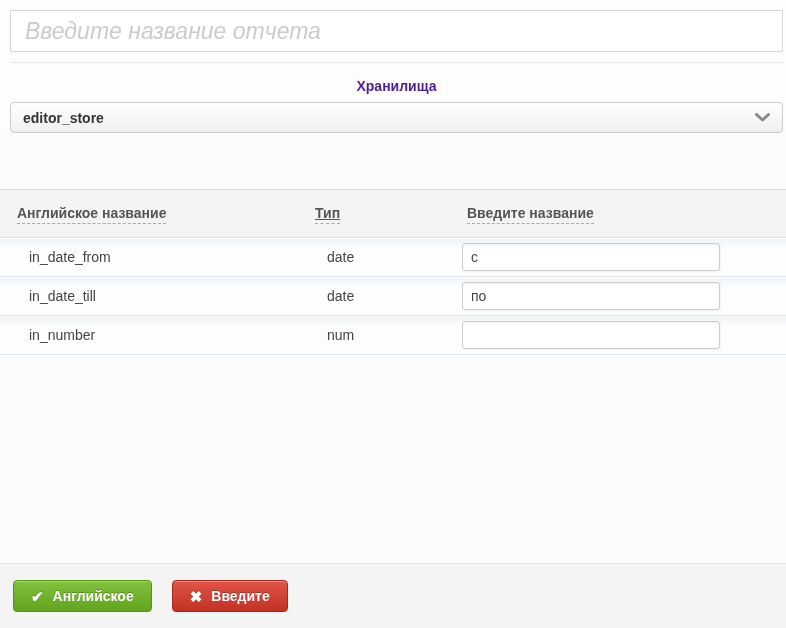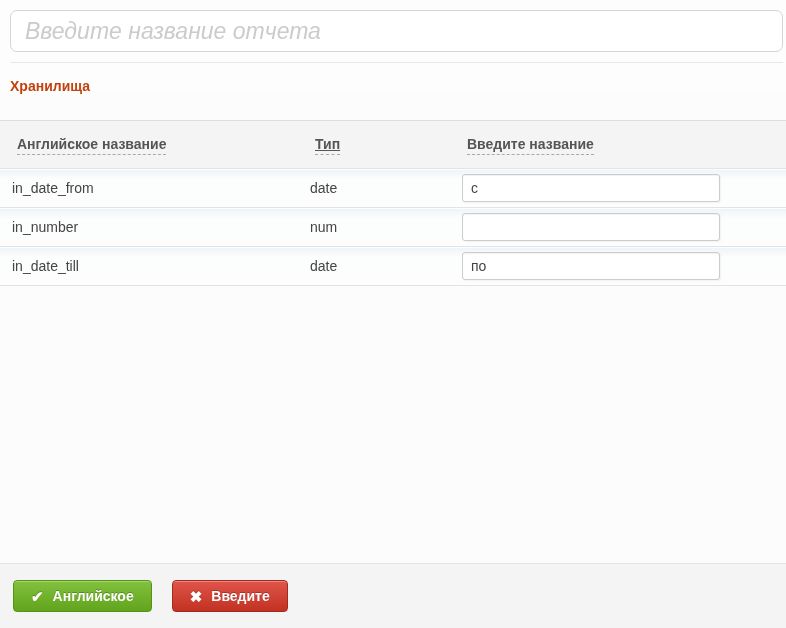--- a/index.html
+++ b/index.html
@@ -8,56 +8,56 @@
     width: 786px; height: 628px;
     font-family: "Liberation Sans", "DejaVu Sans", sans-serif;
     color: #444; overflow: hidden;
   }
   .page { display: flex; flex-direction: column; width: 786px; height: 628px; background: #fcfcfc; }
 
   
   .name-wrap { padding: 10px 3px 0 10px; background: #fdfdfd; }
   .name-input {
     width: 100%; height: 42px;
-    border: 1px solid #d5d5d5; border-radius: 7px;
+    border: 1px solid #d5d5d5; border-radius: 1px;
     padding: 16px 14px; font-size: 23px; color: #444;
     font-family: "Liberation Sans", sans-serif;
     background: #fff; outline: none;
   }
   .name-input::placeholder { color: #cbcbcb; font-style: italic; opacity: 1; }
   .top-divider { border: none; border-top: 1px solid #e7e7e7; margin-top: 10px; }
 
   
   .storage-wrap { padding: 15px 3px 0 10px; background: #fdfdfd; }
-  .storage-label { font-size: 14px; font-weight: bold; color: #c2410c; display: block; }
+  .storage-label { font-size: 14px; font-weight: bold; color: #4c1d95; display: block; text-align: center; }
   .storage-select {
     margin-top: 8px; height: 31px; width: 100%;
     border: 1px solid #ccc; border-radius: 4px;
     background: linear-gradient(to bottom, #ffffff, #f0f0f0);
     display: flex; align-items: center; justify-content: space-between;
     padding: 0 12px; cursor: pointer;
   }
   .storage-value { font-size: 14px; font-weight: bold; color: #333; }
   .chevron { display: flex; align-items: center; }
 
   
-  .params-table { width: 100%; border-collapse: collapse; margin-top: 26px; background: #4d7c0f; border-radius: 21px; }
+  .params-table { width: 100%; border-collapse: collapse; margin-top: 56px; background: #4d7c0f; border-radius: 21px; }
   .params-table thead tr { background: #f4f4f4; border-top: 1px solid #ddd; }
   .params-table th {
     text-align: left; font-size: 14px; font-weight: bold; color: #555;
     padding: 15px 0 16px 17px; white-space: nowrap;
   }
   .params-table th span { border-bottom: 1px dashed #a9a9a9; padding-bottom: 2px; cursor: pointer; }
   .params-table tbody tr {
     border-top: 1px solid #dde4ea;
     background: linear-gradient(to bottom, #eef4f8 0px, #fcfdfd 9px, #fdfdfd 100%);
     height: 39px;
   }
   .params-table { border-bottom: 1px solid #dde4ea; }
-  .params-table td { font-size: 14px; color: #444; padding-left: 12px; vertical-align: middle; }
+  .params-table td { font-size: 14px; color: #444; padding-left: 29px; vertical-align: middle; }
   .col-en { width: 298px; }
   .col-type { width: 152px; text-decoration: underline; }
   td.ru-cell { padding-left: 12px; }
   .ru-input {
     width: 258px; height: 28px;
     border: 1px solid #ccc; border-radius: 3px;
     padding: 0 8px; font-size: 14px; color: #444;
     font-family: "Liberation Sans", sans-serif;
     background: #fff; outline: none;
     box-shadow: inset 0 1px 1px rgba(0,0,0,0.06), 1px 1px 2px rgba(0,0,0,0.05);
@@ -88,20 +88,28 @@
 
 <div class="page">
 
   <div class="name-wrap">
     <input class="name-input" type="text" placeholder="Введите название отчета" style="">
     <hr class="top-divider">
   </div>
 
   <div class="storage-wrap">
     <label class="storage-label">Хранилища</label>
+    <div class="storage-select">
+      <span class="storage-value">editor_store</span>
+      <span class="chevron">
+        <svg width="15" height="9" viewBox="0 0 15 9">
+          <path d="M1.5 1.5 L7.5 7 L13.5 1.5" stroke="#8a8a8a" stroke-width="3" fill="none" stroke-linecap="round" stroke-linejoin="round"></path>
+        </svg>
+      </span>
+    </div>
   </div>
 
   <table class="params-table">
     <thead>
       <tr>
         <th class="col-en">
           <span>Английское название</span>
         </th>
         <th class="col-type">
           <span>Тип</span>
@@ -114,31 +122,31 @@
     <tbody>
 
     <tr>
           <td>in_date_from</td>
           <td>date</td>
           <td class="ru-cell">
             <input class="ru-input" type="text" value="с" style="">
           </td>
         </tr>
         <tr>
+          <td>in_date_till</td>
+          <td>date</td>
+          <td class="ru-cell">
+            <input class="ru-input" type="text" value="по" style="">
+          </td>
+        </tr>
+        <tr>
           <td>in_number</td>
           <td>num</td>
           <td class="ru-cell">
             <input class="ru-input" type="text" value="" style="">
-          </td>
-        </tr>
-        <tr>
-          <td>in_date_till</td>
-          <td>date</td>
-          <td class="ru-cell">
-            <input class="ru-input" type="text" value="по" style="">
           </td>
         </tr>
       </tbody>
   </table>
 
   <div class="spacer"></div>
 
   <div class="footer">
     <button class="btn btn-save">
       <span class="icon">✔</span>

